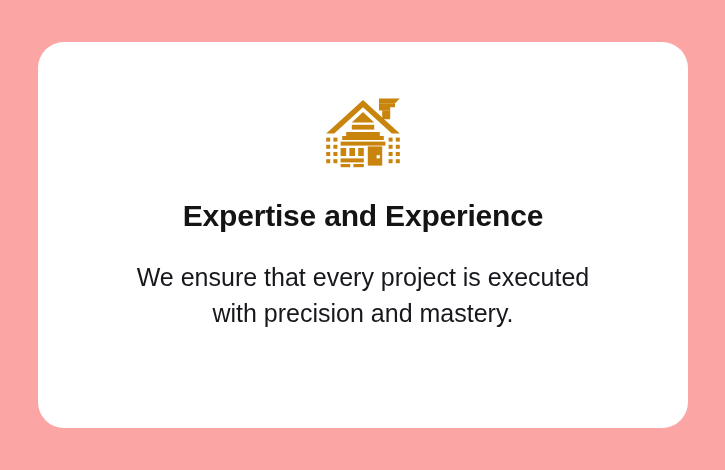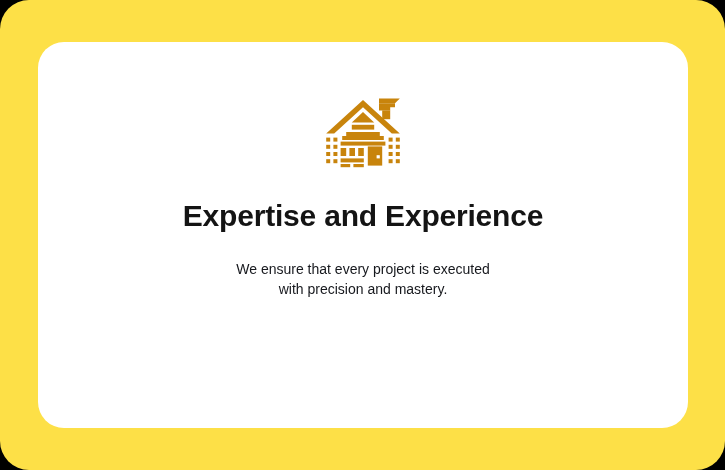--- a/index.html
+++ b/index.html
@@ -10,22 +10,21 @@
     width: 725px;
     height: 470px;
     background: #000000;
     font-family: "Liberation Sans", sans-serif;
     overflow: hidden;
   }
   .stage {
     position: relative;
     width: 725px;
     height: 470px;
-    background: #fde047;
-    border-radius: 29px;
+    background: #fca5a5;
   }
   .feature-card {
     position: absolute;
     left: 38px;
     top: 42px;
     width: 650px;
     height: 386px;
     background: #ffffff;
     border-radius: 26px;
     box-sizing: border-box;
@@ -46,21 +45,21 @@
     font-size: 30px;
     font-weight: 700;
     color: #141414;
     letter-spacing: -0.2px;
     text-align: center;
     line-height: 1.2;
   }
   .card-description {
     margin: 0;
     margin-top: 26px;
-    font-size: 14px;
+    font-size: 25px;
     font-weight: 400;
     color: #16181d;
     text-align: center;
     line-height: 1.42;
     max-width: 500px;
     white-space: pre-line;
   }
 </style>
 </head>
 <body>

